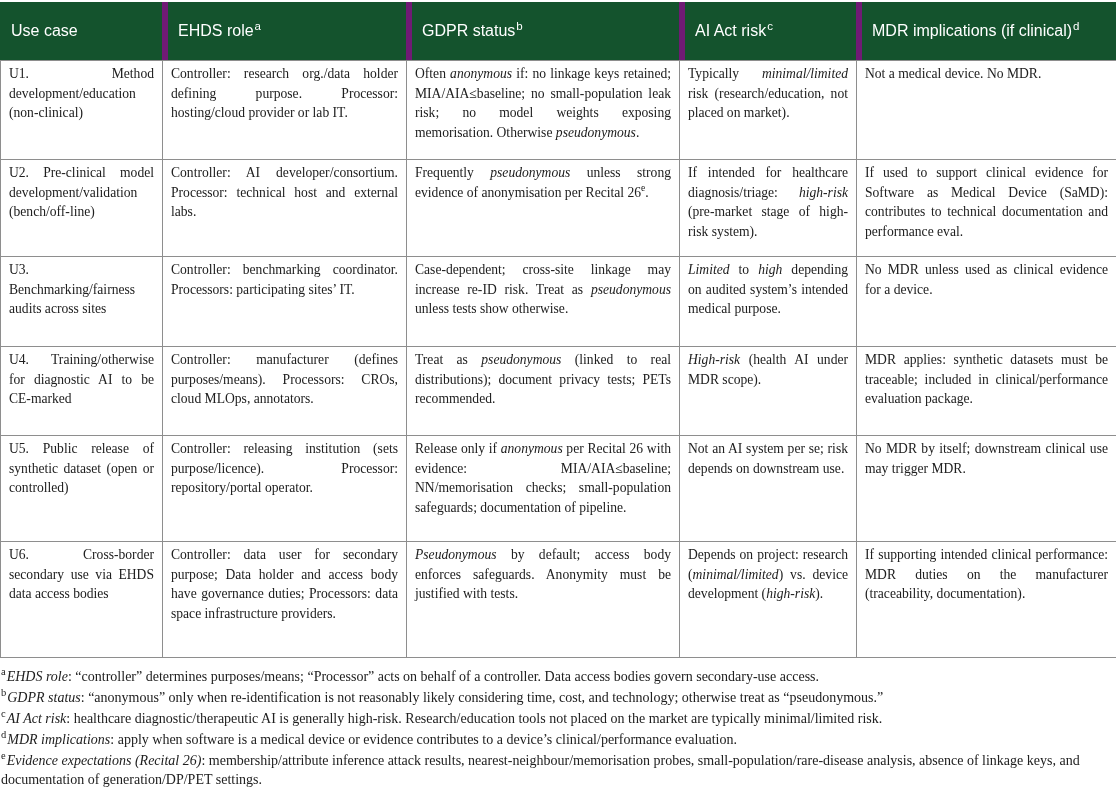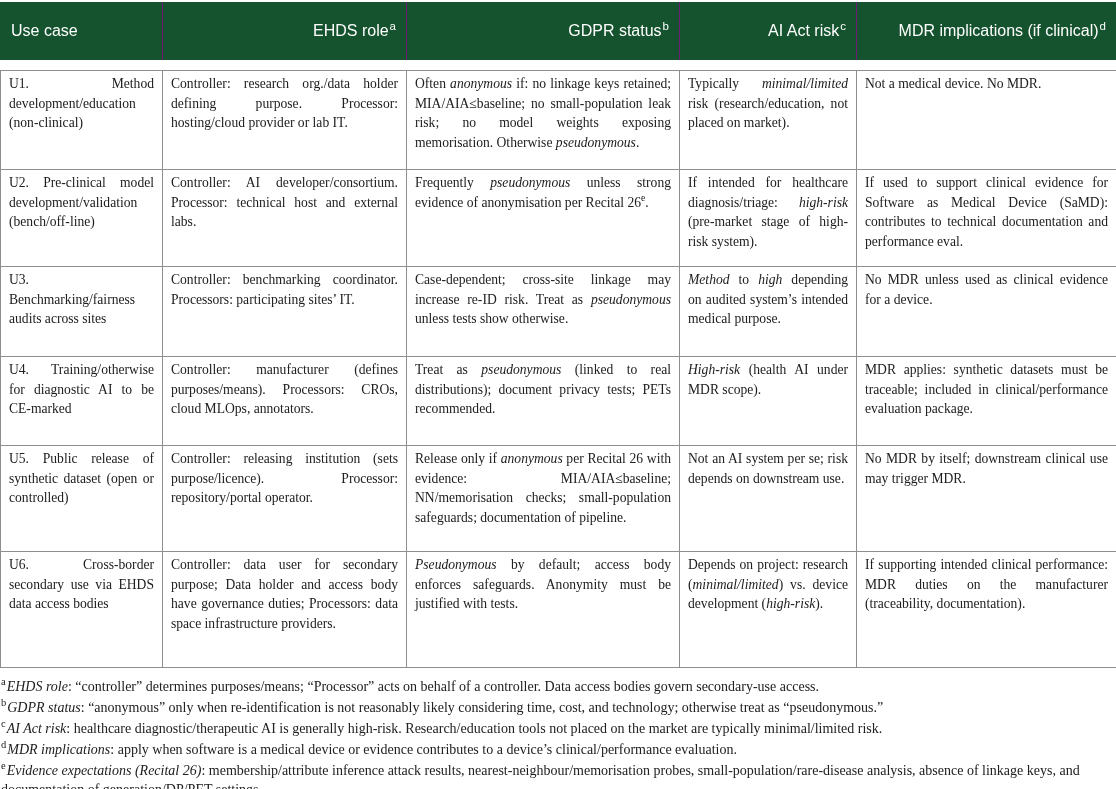--- a/index.html
+++ b/index.html
@@ -11,35 +11,35 @@
   .page { width:1116px; padding-top:2px; }
 
   
   .thead {
     display:grid;
     grid-template-columns:162px 244px 273px 177px 260px;
     background:#14532d;
     height:58px;
   }
   .th {
-    display:flex; align-items:center; justify-content:flex-end;
+    display:flex; align-items:center; justify-content:flex-start;
     color:#ffffff;
     font-family:"Liberation Sans", sans-serif;
     font-size:16px; line-height:1.12; text-align:center;
-    border-left:1px solid #701a75;
+    border-left:6px solid #701a75;
     padding:0 10px;
   }
   .th:first-child { border-left:none; justify-content:flex-start; text-align:left; padding-left:11px; }
   .th .hlabel { display:inline; }
   .th sup { font-size:0.72em; line-height:0; margin-left:1px; }
 
   
   .tbl {
     border-collapse:collapse; table-layout:fixed;
-    width:1116px; margin-top:10px;
+    width:1116px; margin-top:0;
   }
   .tbl td {
     border:1px solid #8e8e8e;
     vertical-align:top;
     padding:3px 8px 2px 8px;
     font-size:13.6px; line-height:19.5px;
     text-align:justify;
   }
   .tbl tr:nth-child(1) { height:99px; }
   .tbl tr:nth-child(2) { height:97px; }
@@ -107,21 +107,21 @@
         <td>U2. Pre-clinical model development/validation (bench/off-line)</td>
         <td>Controller: AI developer/consortium. Processor: technical host and external labs.</td>
         <td>Frequently <i>pseudonymous</i> unless strong evidence of anonymisation per Recital 26<sup>e</sup>.</td>
         <td>If intended for healthcare diagnosis/triage: <i>high-risk</i> (pre-market stage of high-risk system).</td>
         <td>If used to support clinical evidence for Software as Medical Device (SaMD): contributes to technical documentation and performance eval.</td>
       </tr>
       <tr>
         <td>U3. Benchmarking/fairness audits across sites</td>
         <td>Controller: benchmarking coordinator. Processors: participating sites’ IT.</td>
         <td>Case-dependent; cross-site linkage may increase re-ID risk. Treat as <i>pseudonymous</i> unless tests show otherwise.</td>
-        <td><i>Method</i> to <i>high</i> depending on audited system’s intended medical purpose.</td>
+        <td><i>Limited</i> to <i>high</i> depending on audited system’s intended medical purpose.</td>
         <td>No MDR unless used as clinical evidence for a device.</td>
       </tr>
       <tr>
         <td>U4. Training/otherwise for diagnostic AI to be CE-marked</td>
         <td>Controller: manufacturer (defines purposes/means). Processors: CROs, cloud MLOps, annotators.</td>
         <td>Treat as <i>pseudonymous</i> (linked to real distributions); document privacy tests; PETs recommended.</td>
         <td><i>High-risk</i> (health AI under MDR scope).</td>
         <td>MDR applies: synthetic datasets must be traceable; included in clinical/performance evaluation package.</td>
       </tr>
       <tr>

